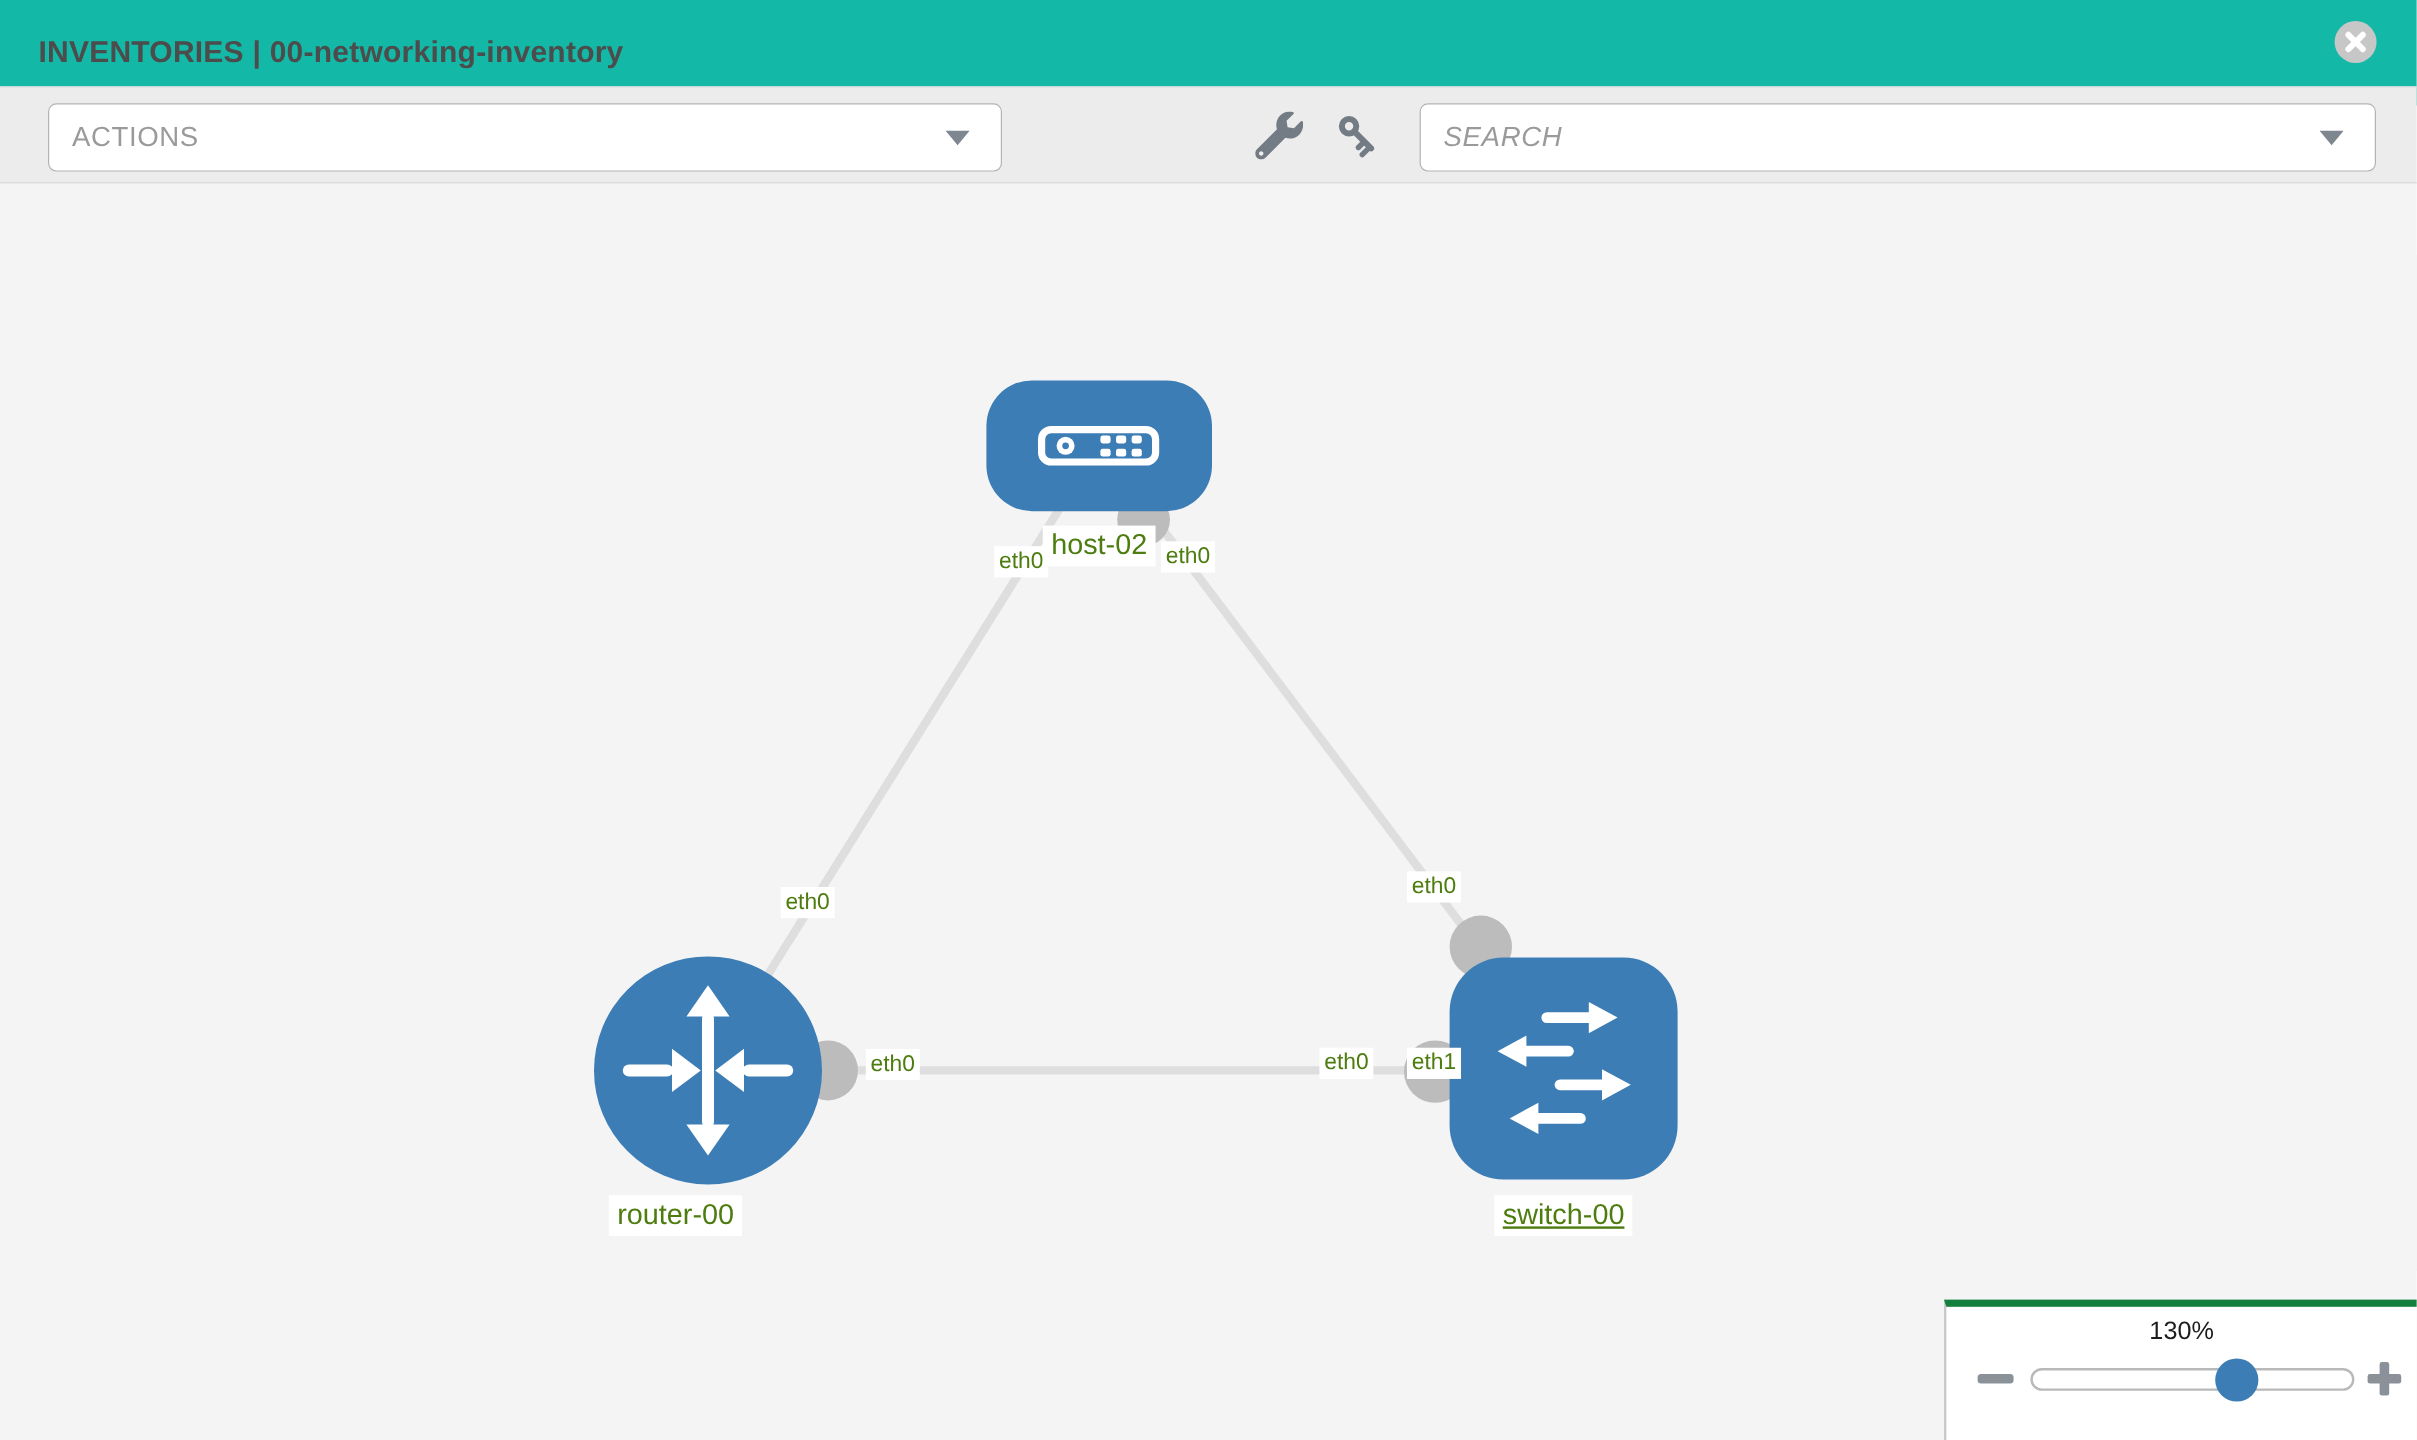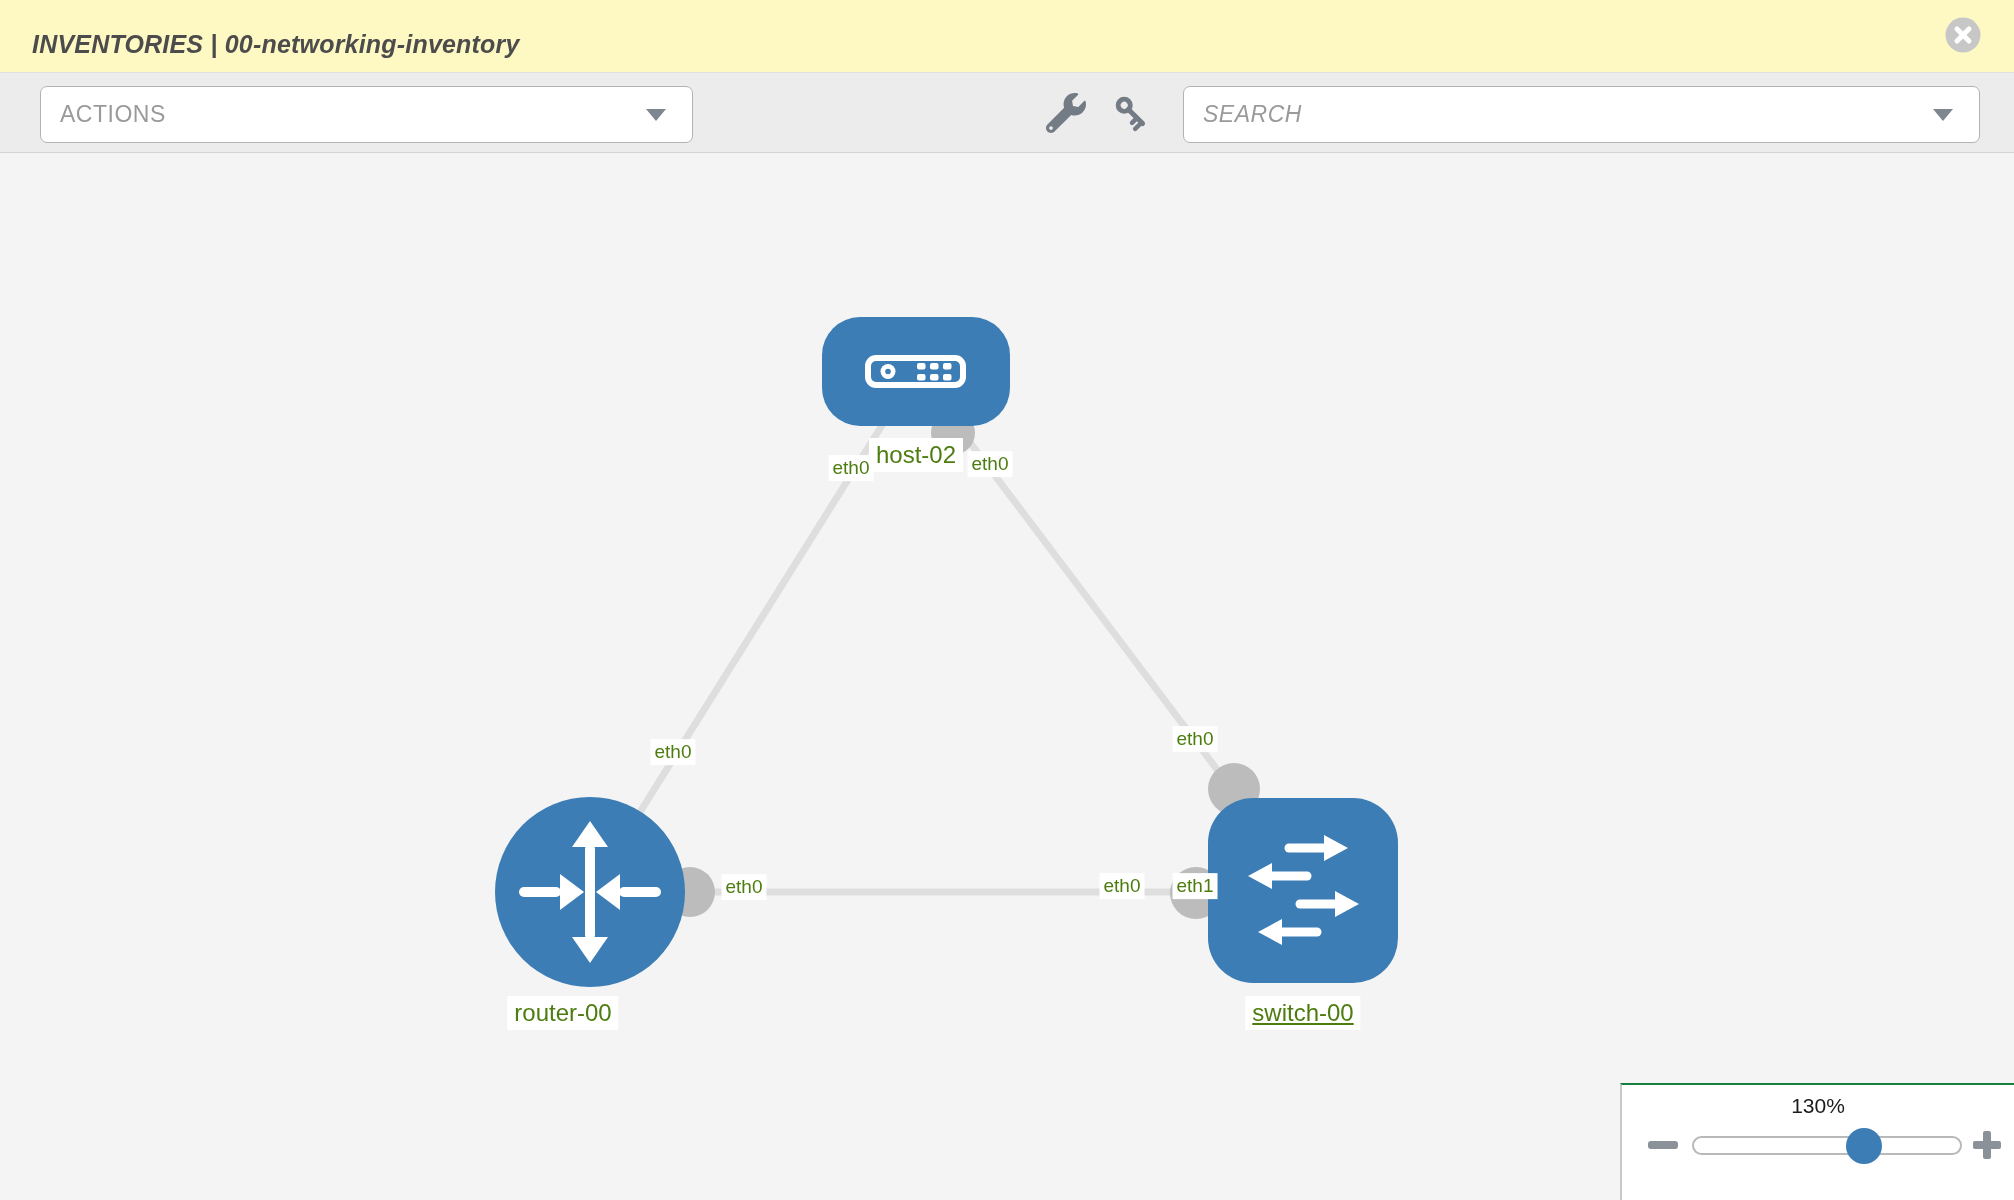--- a/index.html
+++ b/index.html
@@ -1,51 +1,51 @@
 <!DOCTYPE html>
 <html><head>
 <meta charset="utf-8">
 <style>
   * { margin:0; padding:0; box-sizing:border-box; }
   html,body { width:2014px; height:1200px; overflow:hidden; font-family:"Liberation Sans", sans-serif; background:#fff; }
   #app { position:relative; width:2014px; height:1200px; }
 
   
-  .header { position:absolute; left:0; top:0; width:100%; height:88px; background:#fef9c3;font-style:italic; }
+  .header { position:absolute; left:0; top:0; width:100%; height:88px; background:#14b8a6; }
   .header-title { position:absolute; left:32px; top:50%; transform:translateY(-50%);
     font-size:25px; font-weight:bold; color:#4c4c4c; letter-spacing:.2px; }
   .close-btn { position:absolute; left:1945px; top:17px; width:36px; height:36px; cursor:pointer; }
 
   
   .toolbar { position:absolute; left:0; top:72px; width:100%; height:81px;
     background:#ececec; border-top:1px solid #e0e0e0; border-bottom:1px solid #d2d2d2; }
   .select-box { position:absolute; top:13px; height:57px; background:#fff;
     border:1px solid #b3b3b3; border-radius:7px; display:flex; align-items:center; cursor:pointer; }
   .select-box .ph { font-size:23px; color:#9a9a9a; padding-left:19px; letter-spacing:.5px; }
   .caret { position:absolute; right:26px; top:50%; transform:translateY(-50%);
     width:0; height:0; border-left:10px solid transparent; border-right:10px solid transparent;
     border-top:12px solid #7e868f; }
-  .actions-box { left:40px; width:653px; }
+  .actions-box { left:40px; width:795px; }
   .search-box { left:1183px; width:797px;font-style:italic; }
   .tool-icon { position:absolute; top:20px; width:40px; height:40px; cursor:pointer; }
   .wrench-btn { left:1046px; }
   .key-btn { left:1112px; }
 
   
   .canvas { position:absolute; left:0; top:153px; width:2014px; height:1047px; background:#f4f4f4; }
   .canvas svg.graph { position:absolute; left:0; top:0; }
 
   .chip { position:absolute; transform:translate(-50%,-50%); background:#fff;
     color:#4d7c0f; white-space:nowrap; line-height:1.25; }
   .chip.node-label { font-size:24px; padding:2px 7px; }
   .chip.iface { font-size:19px; padding:1px 4px; }
 
   
   .zoom-panel { position:absolute; left:1620px; top:1083px; width:394px; height:117px;
-    background:#fff; border-left:2px solid #c9c9c9; border-top:2px solid #15803d; }
+    background:#fff; border-left:2px solid #c9c9c9; border-top:6px solid #15803d; }
   .zoom-value { position:absolute; left:0; top:9px; width:100%; text-align:center;
     font-size:21px; color:#1c1c1c; }
   .zoom-minus { position:absolute; left:26px; top:56px; width:30px; height:8px;
     background:#8b9199; border-radius:3px; cursor:pointer; }
   .zoom-plus { position:absolute; left:351px; top:46px; width:28px; height:28px; cursor:pointer; }
   .zoom-plus::before { content:""; position:absolute; left:0; top:10px; width:28px; height:8px;
     background:#8b9199; border-radius:2px; }
   .zoom-plus::after { content:""; position:absolute; left:10px; top:0; width:8px; height:28px;
     background:#8b9199; border-radius:2px; }
   .zoom-track { position:absolute; left:70px; top:51px; width:270px; height:19px;

